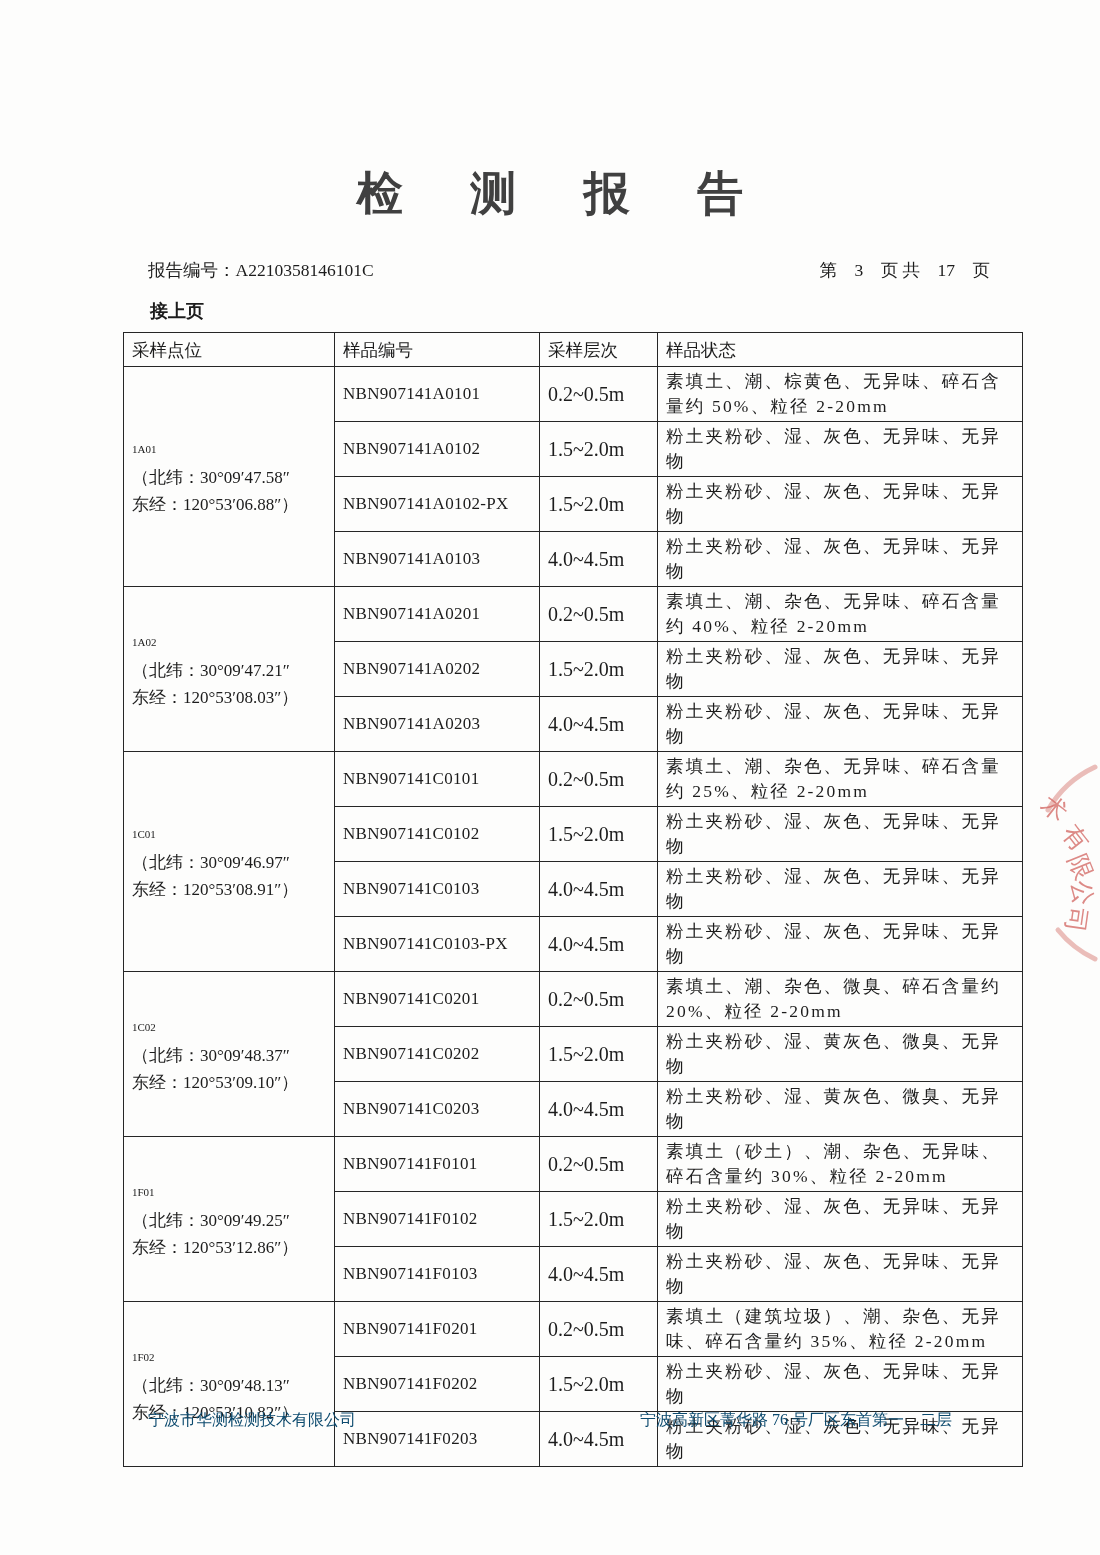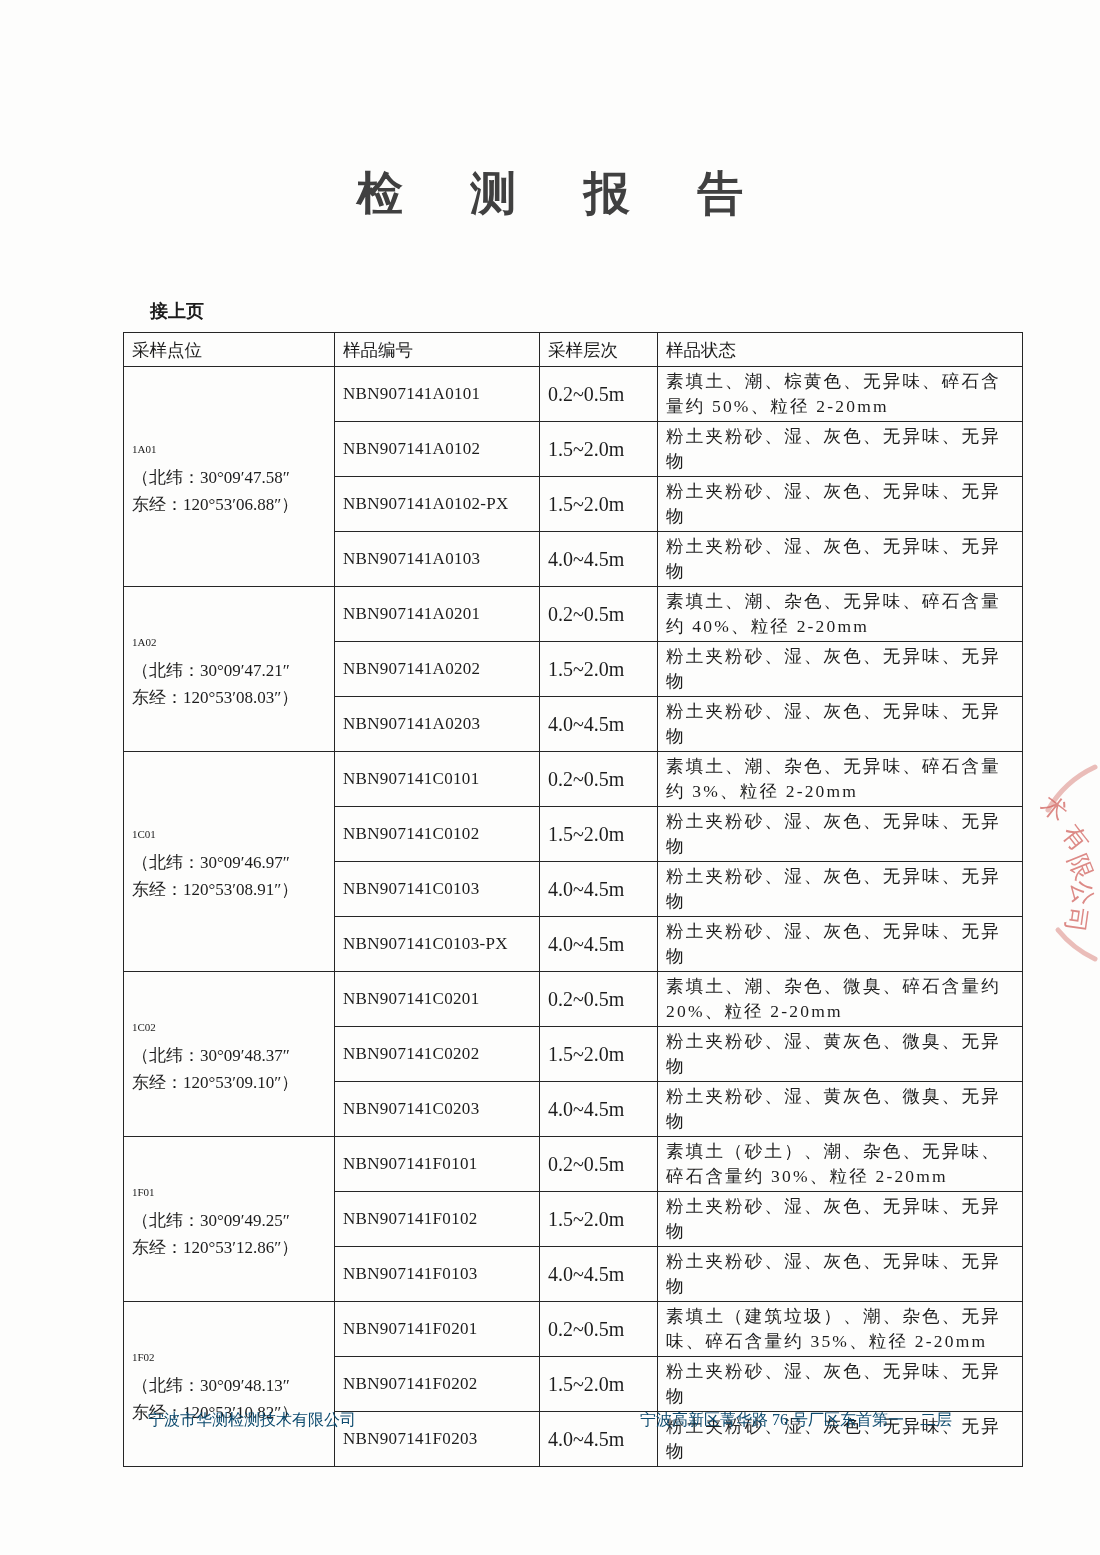--- a/index.html
+++ b/index.html
@@ -67,20 +67,24 @@
     pointer-events:none;
   }
 </style>
 </head>
 <body>
 
 <div class="page">
 
   <h1 class="doc-title">检 测 报 告</h1>
 
+  <div class="meta-row">
+    <span><span>报告编号：</span><span>A2210358146101C</span></span>
+    <span>第　3　页 共　17　页</span>
+  </div>
 
   <div class="continued">接上页</div>
 
   <table class="report">
     <colgroup>
         <col class="c1">
         <col class="c2">
         <col class="c3">
         <col class="c4">
       </colgroup>
@@ -140,21 +144,21 @@
       </tr>
 
       <tr class="h-tall">
         <td class="c-point" rowspan="4">
           <div class="pt-id">1C01</div>
           <div class="pt-line">（北纬：30°09′46.97″</div>
           <div class="pt-line">东经：120°53′08.91″）</div>
         </td>
         <td class="c-id">NBN907141C0101</td>
         <td class="c-depth">0.2~0.5m</td>
-        <td class="c-status">素填土、潮、杂色、无异味、碎石含量约 3%、粒径 2-20mm</td>
+        <td class="c-status">素填土、潮、杂色、无异味、碎石含量约 25%、粒径 2-20mm</td>
       </tr>
       <tr class="h-std">
         <td class="c-id">NBN907141C0102</td>
         <td class="c-depth">1.5~2.0m</td>
         <td class="c-status">粉土夹粉砂、湿、灰色、无异味、无异物</td>
       </tr>
       <tr class="h-std">
         <td class="c-id">NBN907141C0103</td>
         <td class="c-depth">4.0~4.5m</td>
         <td class="c-status">粉土夹粉砂、湿、灰色、无异味、无异物</td>

